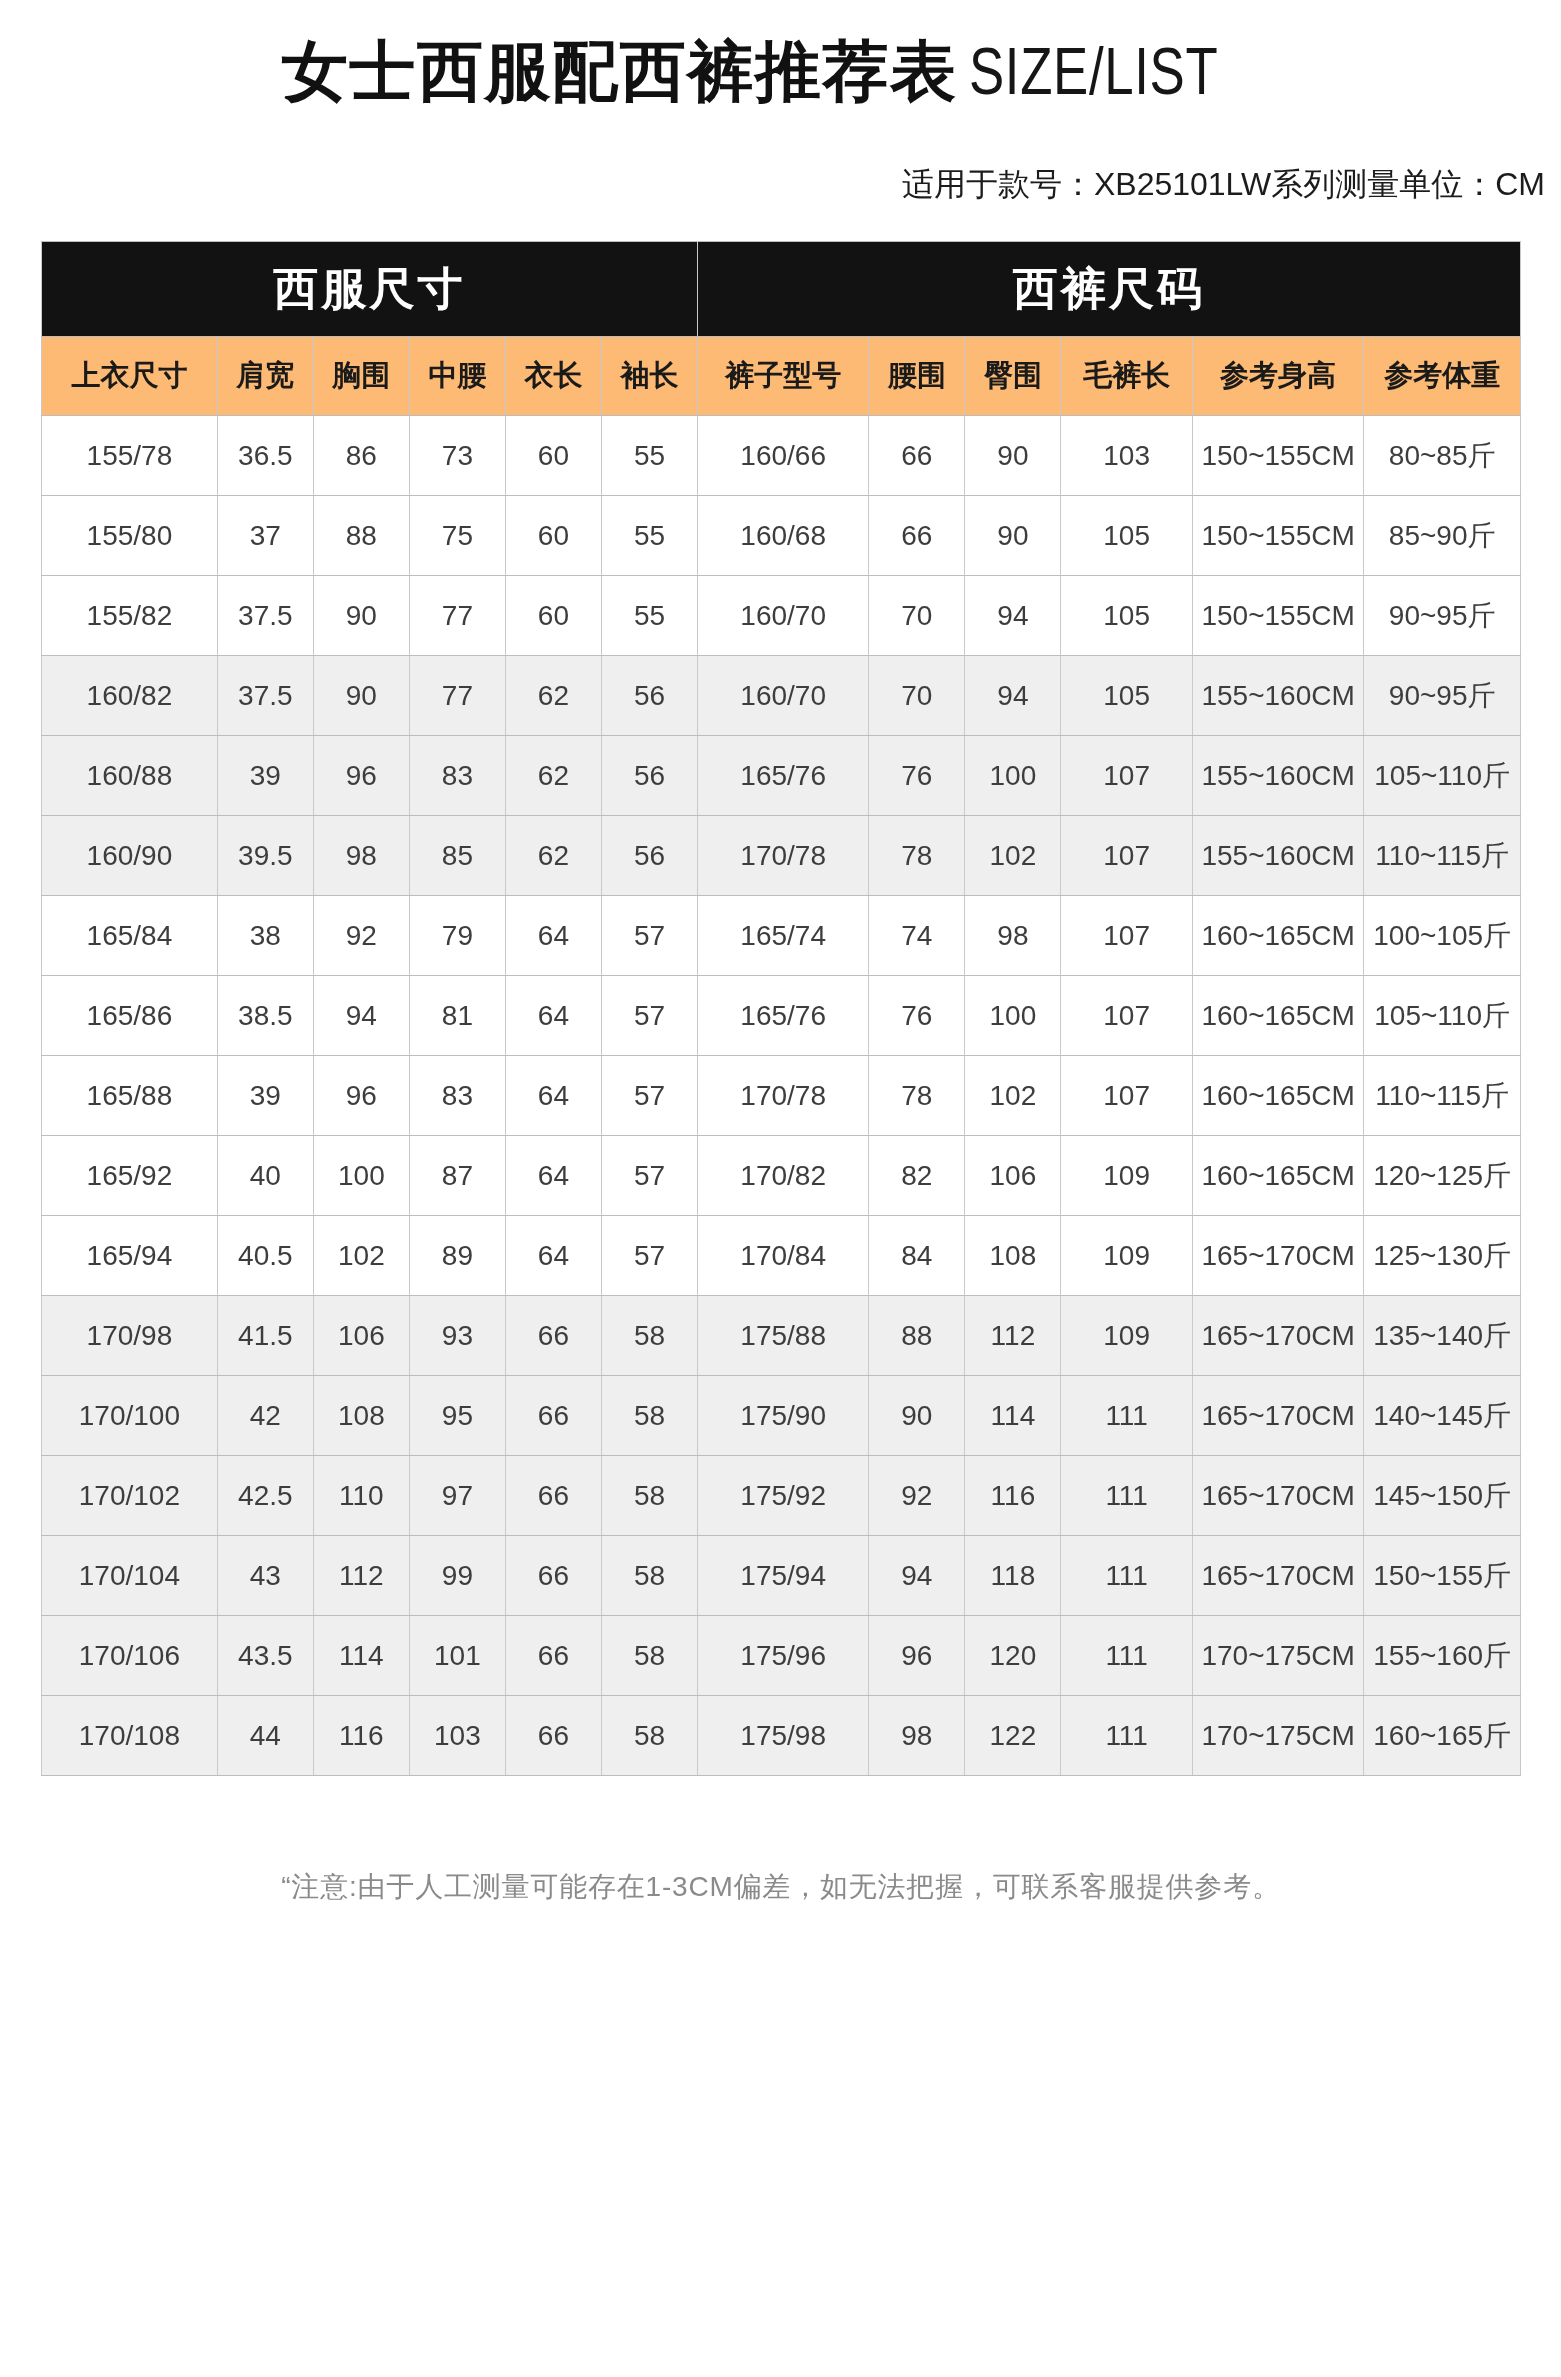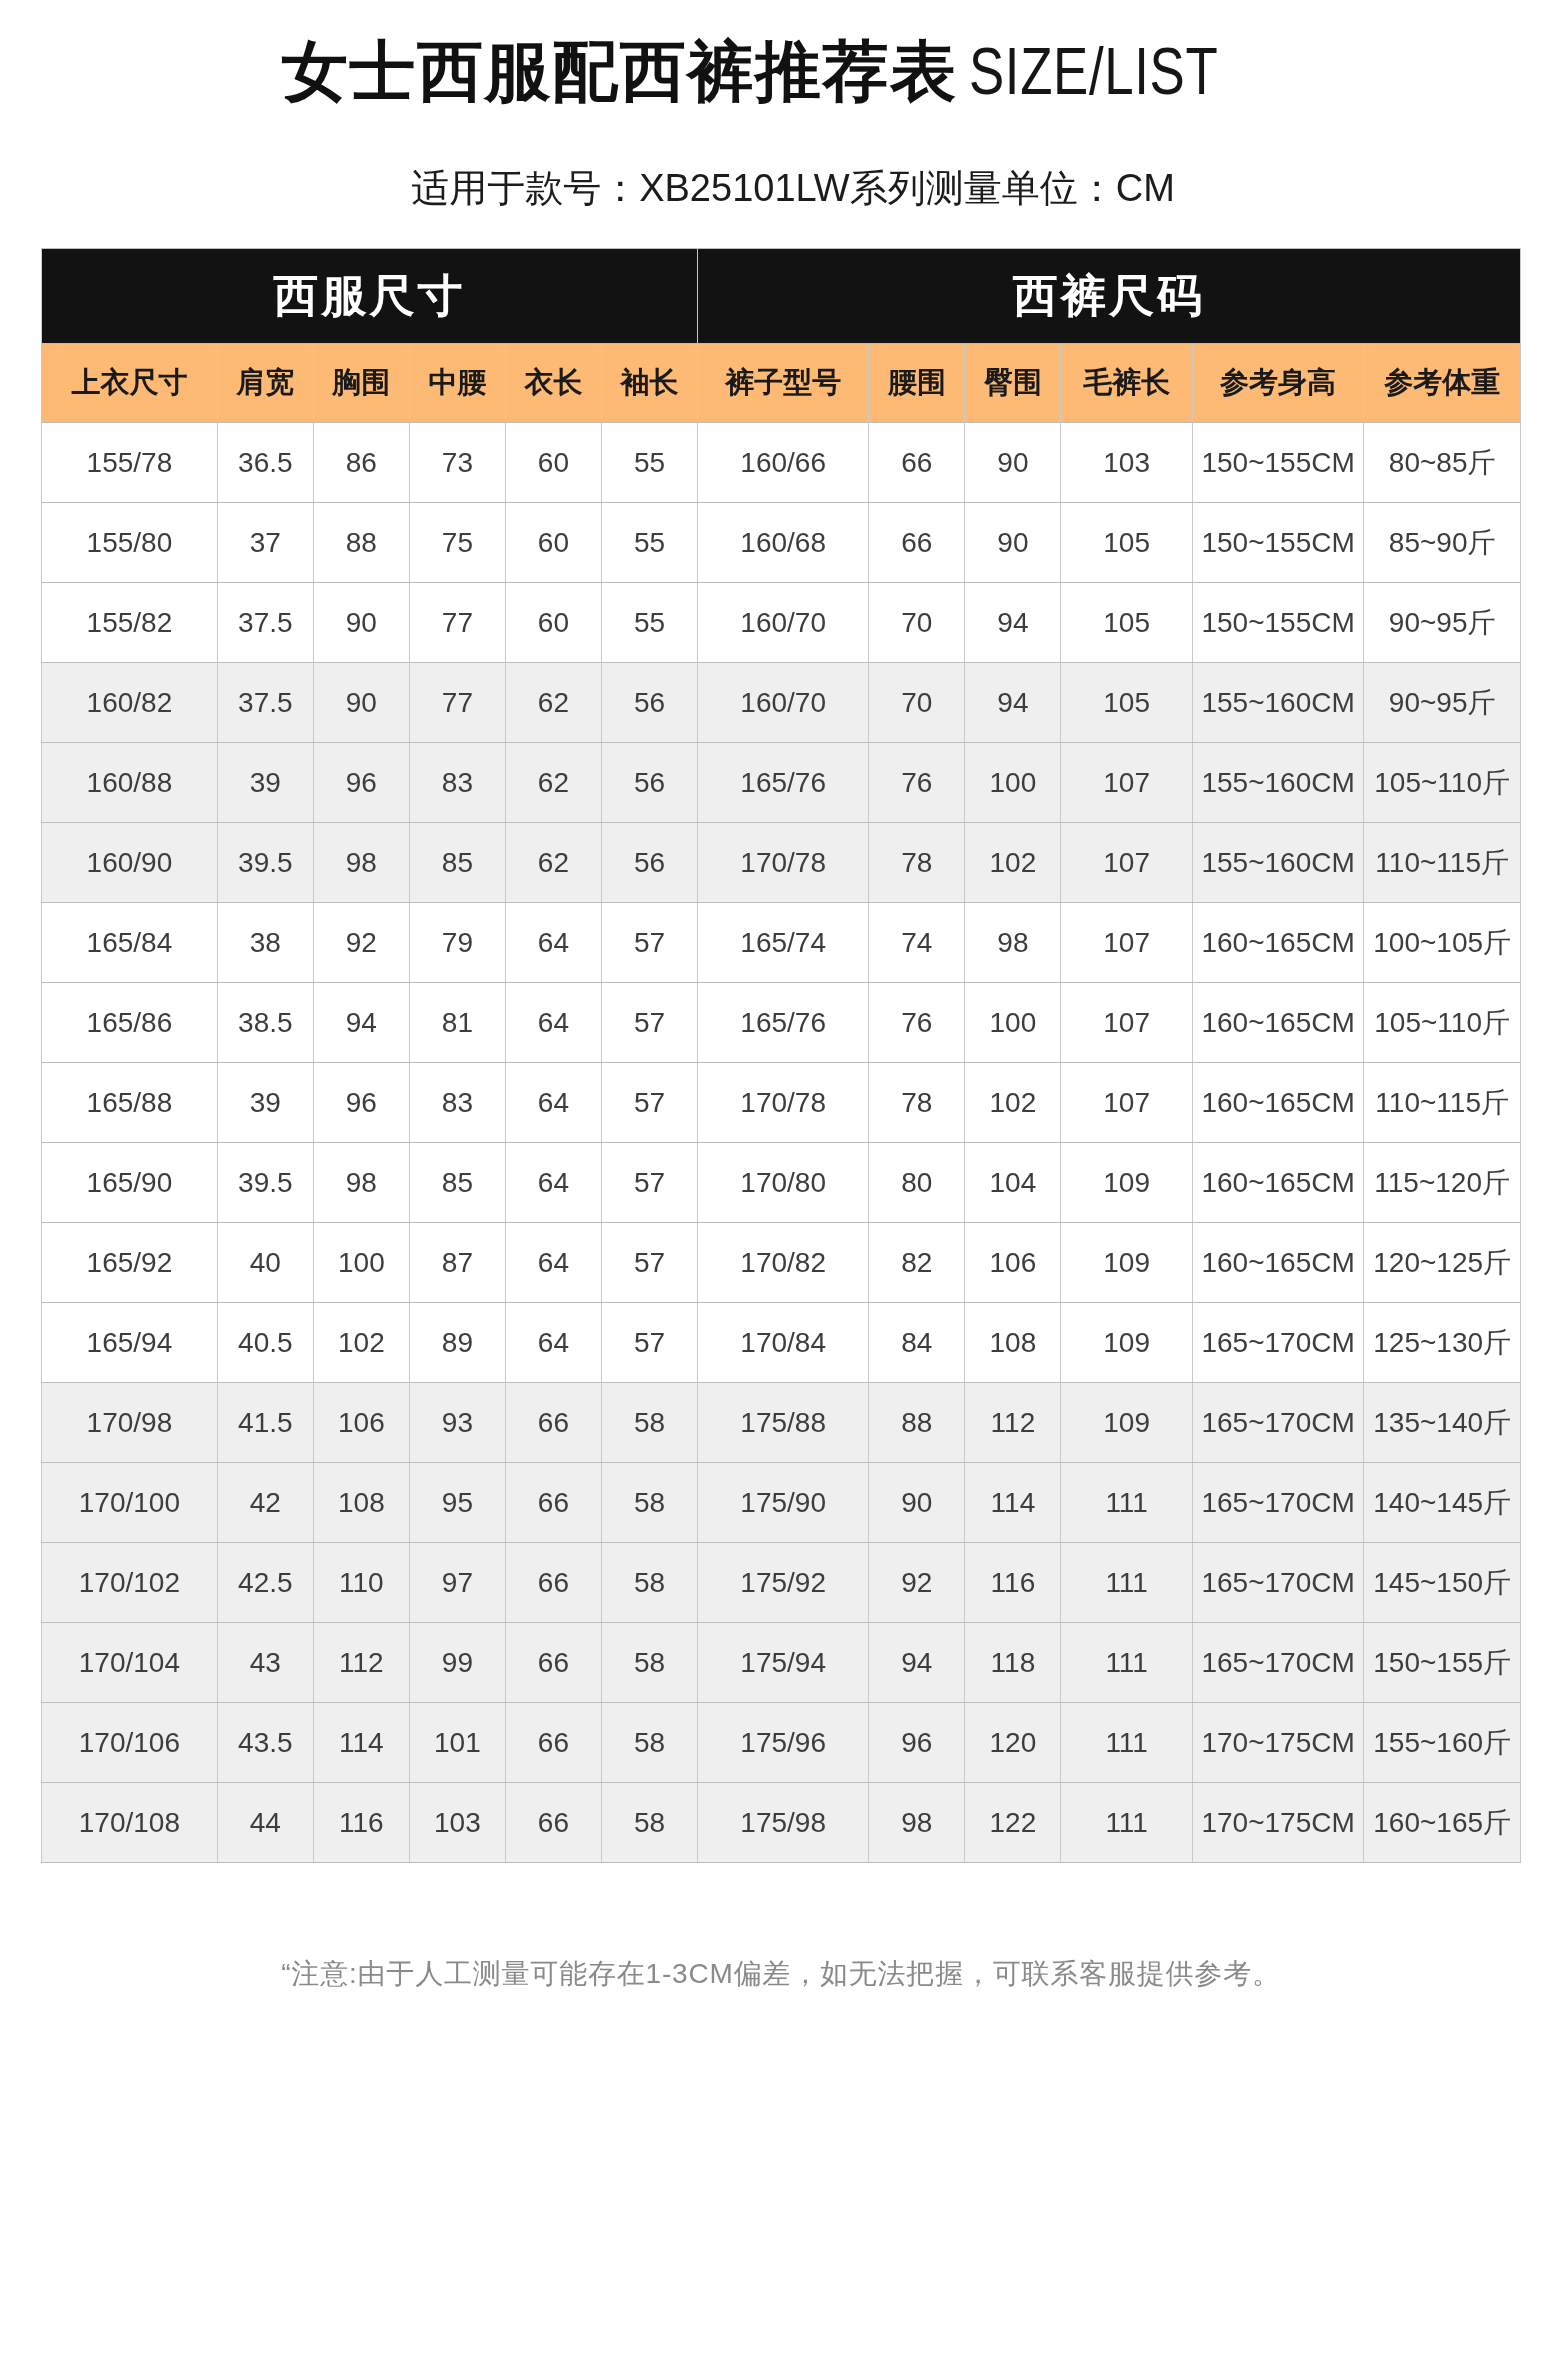--- a/index.html
+++ b/index.html
@@ -32,24 +32,24 @@
     font-weight: 300;
     letter-spacing: 0.8px;
     transform: scaleX(0.8);
     transform-origin: left center;
     margin-left: 11px;
     color: #161616;
   }
   
   .meta {
     display: flex;
-    justify-content: center;
+    justify-content: flex-end;
     align-items: flex-end;
     margin: 45px 17px 0 41px;
-    font-size: 38px;
+    font-size: 32px;
     color: #1c1c1c;
   }
   
   table.size-table {
     width: 1480px;
     margin: 34px auto 0 auto;
     border-collapse: collapse;
     table-layout: fixed;
   }
   table.size-table col:nth-child(1)  { width: 11.9%; }
@@ -278,34 +278,20 @@
           <td class="cell">64</td>
           <td class="cell">57</td>
           <td class="cell">170/78</td>
           <td class="cell">78</td>
           <td class="cell">102</td>
           <td class="cell">107</td>
           <td class="cell">160~165CM</td>
           <td class="cell">110~115斤</td>
         </tr>
         <tr>
-          <td class="cell">165/90</td>
-          <td class="cell">39.5</td>
-          <td class="cell">98</td>
-          <td class="cell">85</td>
-          <td class="cell">64</td>
-          <td class="cell">57</td>
-          <td class="cell">170/80</td>
-          <td class="cell">80</td>
-          <td class="cell">104</td>
-          <td class="cell">109</td>
-          <td class="cell">160~165CM</td>
-          <td class="cell">115~120斤</td>
-        </tr>
-        <tr>
           <td class="cell">165/92</td>
           <td class="cell">40</td>
           <td class="cell">100</td>
           <td class="cell">87</td>
           <td class="cell">64</td>
           <td class="cell">57</td>
           <td class="cell">170/82</td>
           <td class="cell">82</td>
           <td class="cell">106</td>
           <td class="cell">109</td>

